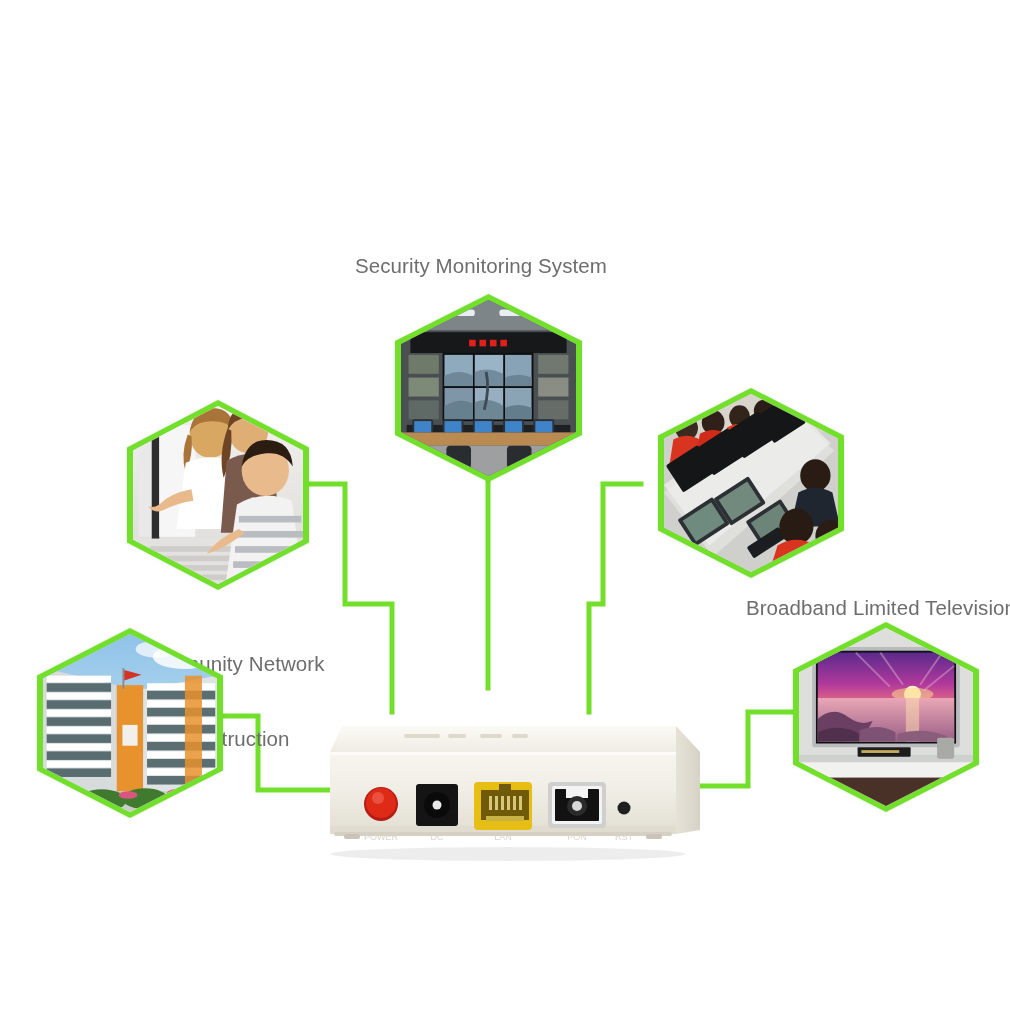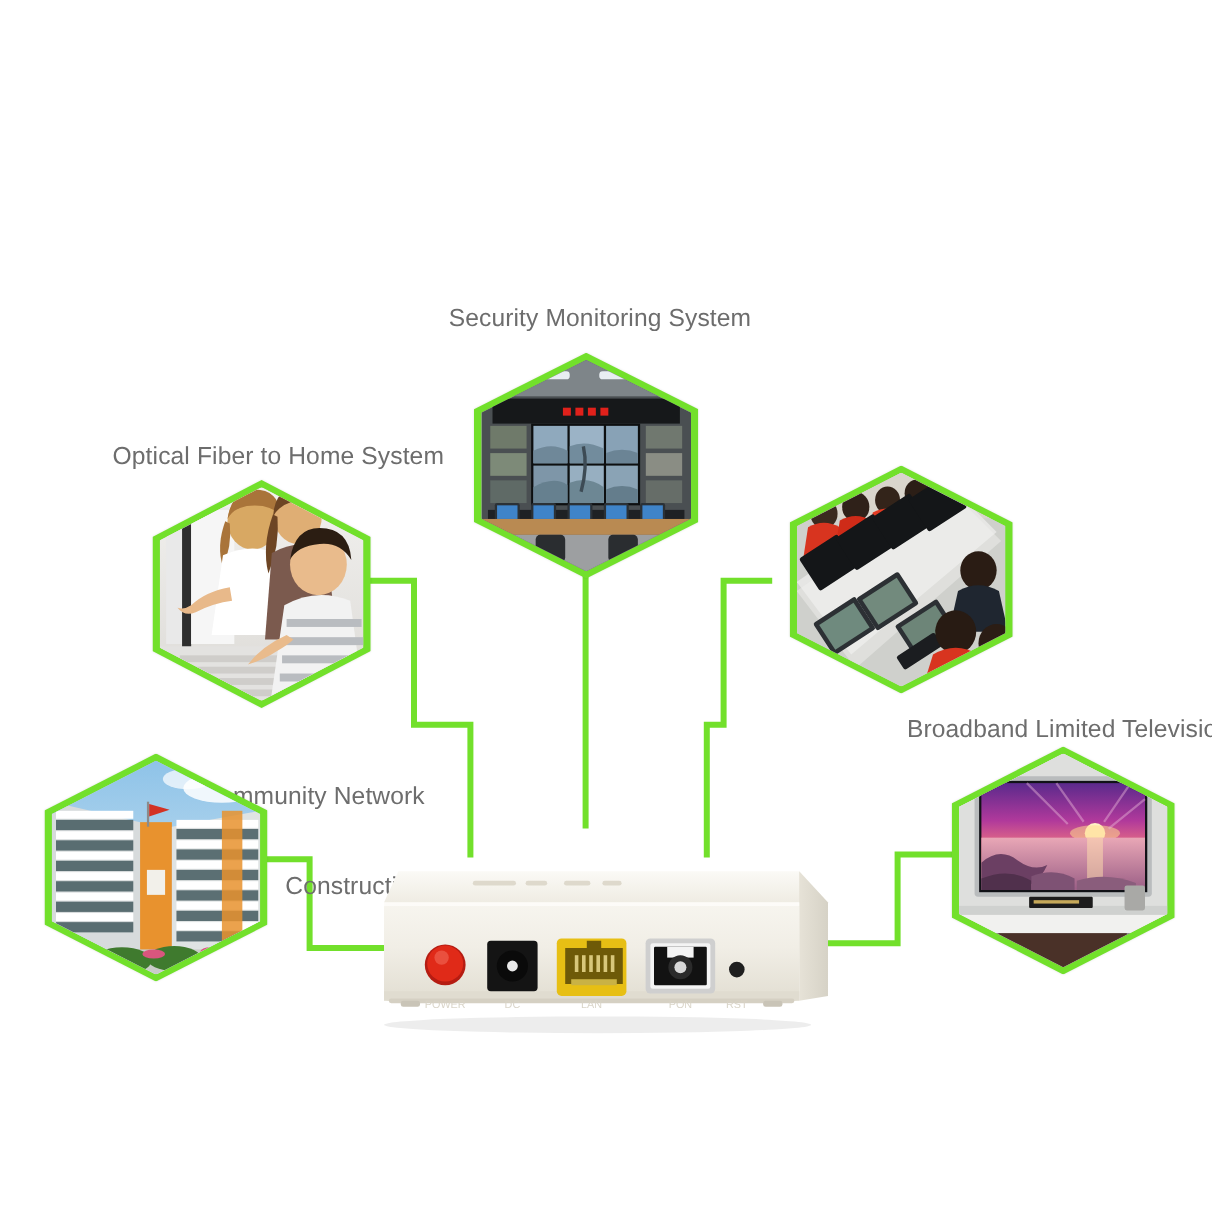--- a/index.html
+++ b/index.html
@@ -17,21 +17,21 @@
   #wires{position:absolute;left:0;top:0;width:1010px;height:1010px;}
 
   
   .label{
     position:absolute;
     color:#6d6d6d;
     font-size:20.5px;
     line-height:25px;
     letter-spacing:.1px;
     white-space:pre;
-    text-align:right;
+    text-align:center;
     font-weight:400;
   }
 
   
   .hex{
     position:absolute;
     filter:drop-shadow(0 0 1px rgba(0,0,0,.12));
   }
   .hex .outer{
     position:absolute;inset:0;
@@ -67,21 +67,20 @@
       <path d="M 205 716 L 258 716 L 258 790 L 330 790"></path>
 
       <path d="M 641 484 L 603 484 L 603 604 L 589 604 L 589 712"></path>
 
       <path d="M 797 712 L 748 712 L 748 786 L 690 786"></path>
     </g>
   </svg>
 
   <div class="label" style="left:336px;top:253px;width:290px;">Security Monitoring System</div>
 
-  <div class="label" style="left:70px;top:368px;width:300px;">Optical Fiber to Home System</div>
 
 
   <div class="label" style="left:109px;top:601px;width:245px;">
     <div>Community Network</div>
     <div>Construction</div>
   </div>
 
   <div class="label" style="left:736px;top:595px;width:290px;">Broadband Limited Television</div>
 
   <div class="hex" style="left:127px;top:400px;width:182px;height:190px;">
@@ -397,21 +396,21 @@
 
         <rect x="146" y="116" width="18" height="22" rx="2" fill="#a9a9a6"></rect>
 
         <rect x="0" y="158" width="184" height="30" fill="#4a3128"></rect>
         <rect x="30" y="158" width="5" height="18" fill="#9aa0a3"></rect>
         <rect x="148" y="158" width="5" height="18" fill="#9aa0a3"></rect>
       </svg>
     </div>
   </div>
 
-  <div id="device" style="left:298px;top:712px;width:400px;height:150px;">
+  <div id="device" style="left:308px;top:712px;width:400px;height:150px;">
     <svg viewBox="0 0 400 150" xmlns="http://www.w3.org/2000/svg">
       <defs>
         <linearGradient id="topg" x1="0" y1="0" x2="0" y2="1">
           <stop offset="0" stop-color="#fbfaf6"></stop>
             <stop offset="1" stop-color="#efece3"></stop>
         </linearGradient>
         <linearGradient id="frontg" x1="0" y1="0" x2="0" y2="1">
           <stop offset="0" stop-color="#f7f5ef"></stop>
           <stop offset=".45" stop-color="#f1eee6"></stop>
           <stop offset="1" stop-color="#e2ded2"></stop>

